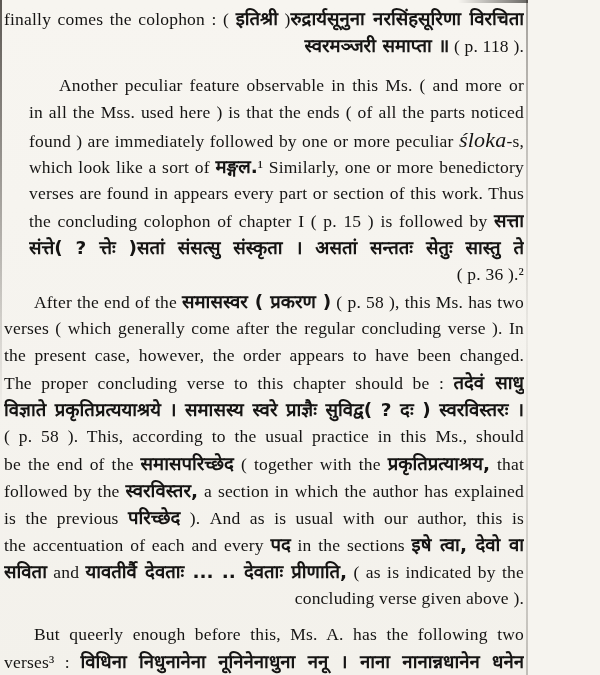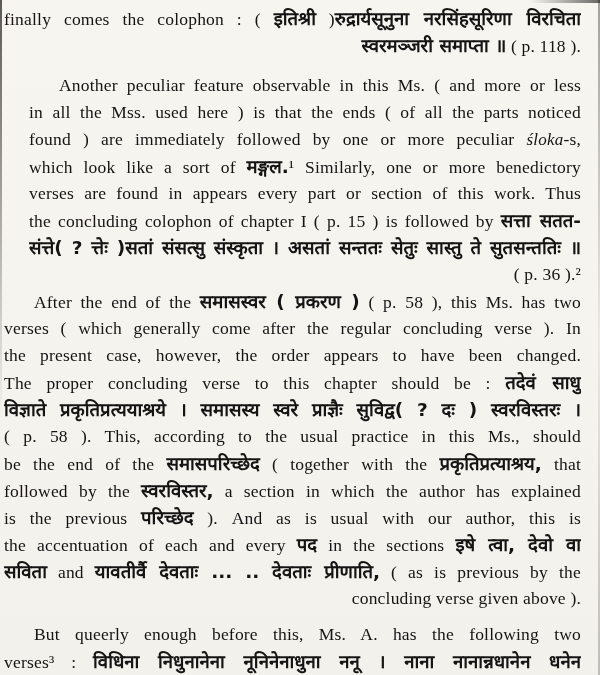--- a/index.html
+++ b/index.html
@@ -10,23 +10,23 @@
     width: 600px;
     height: 675px;
     overflow: hidden;
     position: relative;
     background: #f6f4ef;
     font-family: "Liberation Serif", "DejaVu Serif", serif;
     color: #151413;
   }
   .page {
     position: relative;
-    width: 600px;
+    width: 528px;
     height: 675px;
-    padding: 5px 19px 0 4px;
+    padding: 5px 4px 0 4px;
     box-sizing: border-box;
     background: linear-gradient(180deg, #f7f5f0 0%, #f5f3ee 60%, #f3f1eb 100%);
   }
   .paragraph { margin: 0; }
   .paragraph + .paragraph.m1 { margin-top: 13px; margin-left: 25px; }
   .paragraph + .paragraph.m2 { }
   .paragraph + .paragraph.m3 { margin-top: 9px; }
 
   .line {
     height: 27px;
@@ -45,21 +45,21 @@
   }
   .line.l { text-align: right; }
 
   .seg-en {
     font-family: "Liberation Serif", "DejaVu Serif", serif;
     font-size: 17.5px;
     letter-spacing: 0.2px;
   }
   .seg-it {
     font-family: "Liberation Serif", "DejaVu Serif", serif;
-    font-size: 17px;
+    font-size: 22px;
     font-style: italic;
     letter-spacing: 0.2px;
   }
   .seg-sa {
     font-family: "DejaVu Sans", sans-serif;
     font-size: 18.5px;
     font-weight: 700;
     letter-spacing: 0px;
   }
 
@@ -112,21 +112,21 @@
         <div class="line j ind"><span class="seg-en">After the end of the </span><span class="seg-sa">समासस्वर ( प्रकरण )</span><span class="seg-en"> ( p. 58 ),  this Ms. has two</span></div>
         <div class="line j"><span class="seg-en">verses ( which generally come after the regular concluding verse ).  In</span></div>
         <div class="line j"><span class="seg-en">the present case, however, the order appears to have been changed.</span></div>
         <div class="line j"><span class="seg-en">The proper concluding verse to this chapter should be : </span><span class="seg-sa">तदेवं साधु</span></div>
         <div class="line j"><span class="seg-sa">विज्ञाते प्रकृतिप्रत्ययाश्रये । समासस्य स्वरे प्राज्ञैः सुविद्व( ? दः ) स्वरविस्तरः ।</span></div>
         <div class="line j"><span class="seg-en">( p. 58 ).  This, according to the usual practice in this Ms., should</span></div>
         <div class="line j"><span class="seg-en">be the end of the </span><span class="seg-sa">समासपरिच्छेद</span><span class="seg-en"> ( together with the </span><span class="seg-sa">प्रकृतिप्रत्याश्रय,</span><span class="seg-en"> that</span></div>
         <div class="line j"><span class="seg-en">followed by the </span><span class="seg-sa">स्वरविस्तर,</span><span class="seg-en"> a section in which the author has explained</span></div>
         <div class="line j"><span class="seg-en">is the previous </span><span class="seg-sa">परिच्छेद</span><span class="seg-en"> ).  And as is usual with our author, this is</span></div>
         <div class="line j"><span class="seg-en">the accentuation of each and every </span><span class="seg-sa">पद</span><span class="seg-en"> in the sections </span><span class="seg-sa">इषे त्वा, देवो वा</span></div>
-        <div class="line j"><span class="seg-sa">सविता</span><span class="seg-en"> and </span><span class="seg-sa">यावतीर्वै देवताः ... .. देवताः प्रीणाति,</span><span class="seg-en"> ( as is previous by the</span></div>
+        <div class="line j"><span class="seg-sa">सविता</span><span class="seg-en"> and </span><span class="seg-sa">यावतीर्वै देवताः ... .. देवताः प्रीणाति,</span><span class="seg-en"> ( as is indicated by the</span></div>
         <div class="line l"><span class="seg-en">concluding verse given above ).</span></div>
       </div>
       <div class="paragraph m3">
         <div class="line j ind"><span class="seg-en">But queerly enough before this, Ms. A. has the following two</span></div>
         <div class="line j"><span class="seg-en">verses³ : </span><span class="seg-sa">विधिना निधुनानेना नूनिनेनाधुना ननू । नाना नानान्नधानेन धनेन</span></div>
       </div>
     </div>
 </div>
 
 </body></html>

